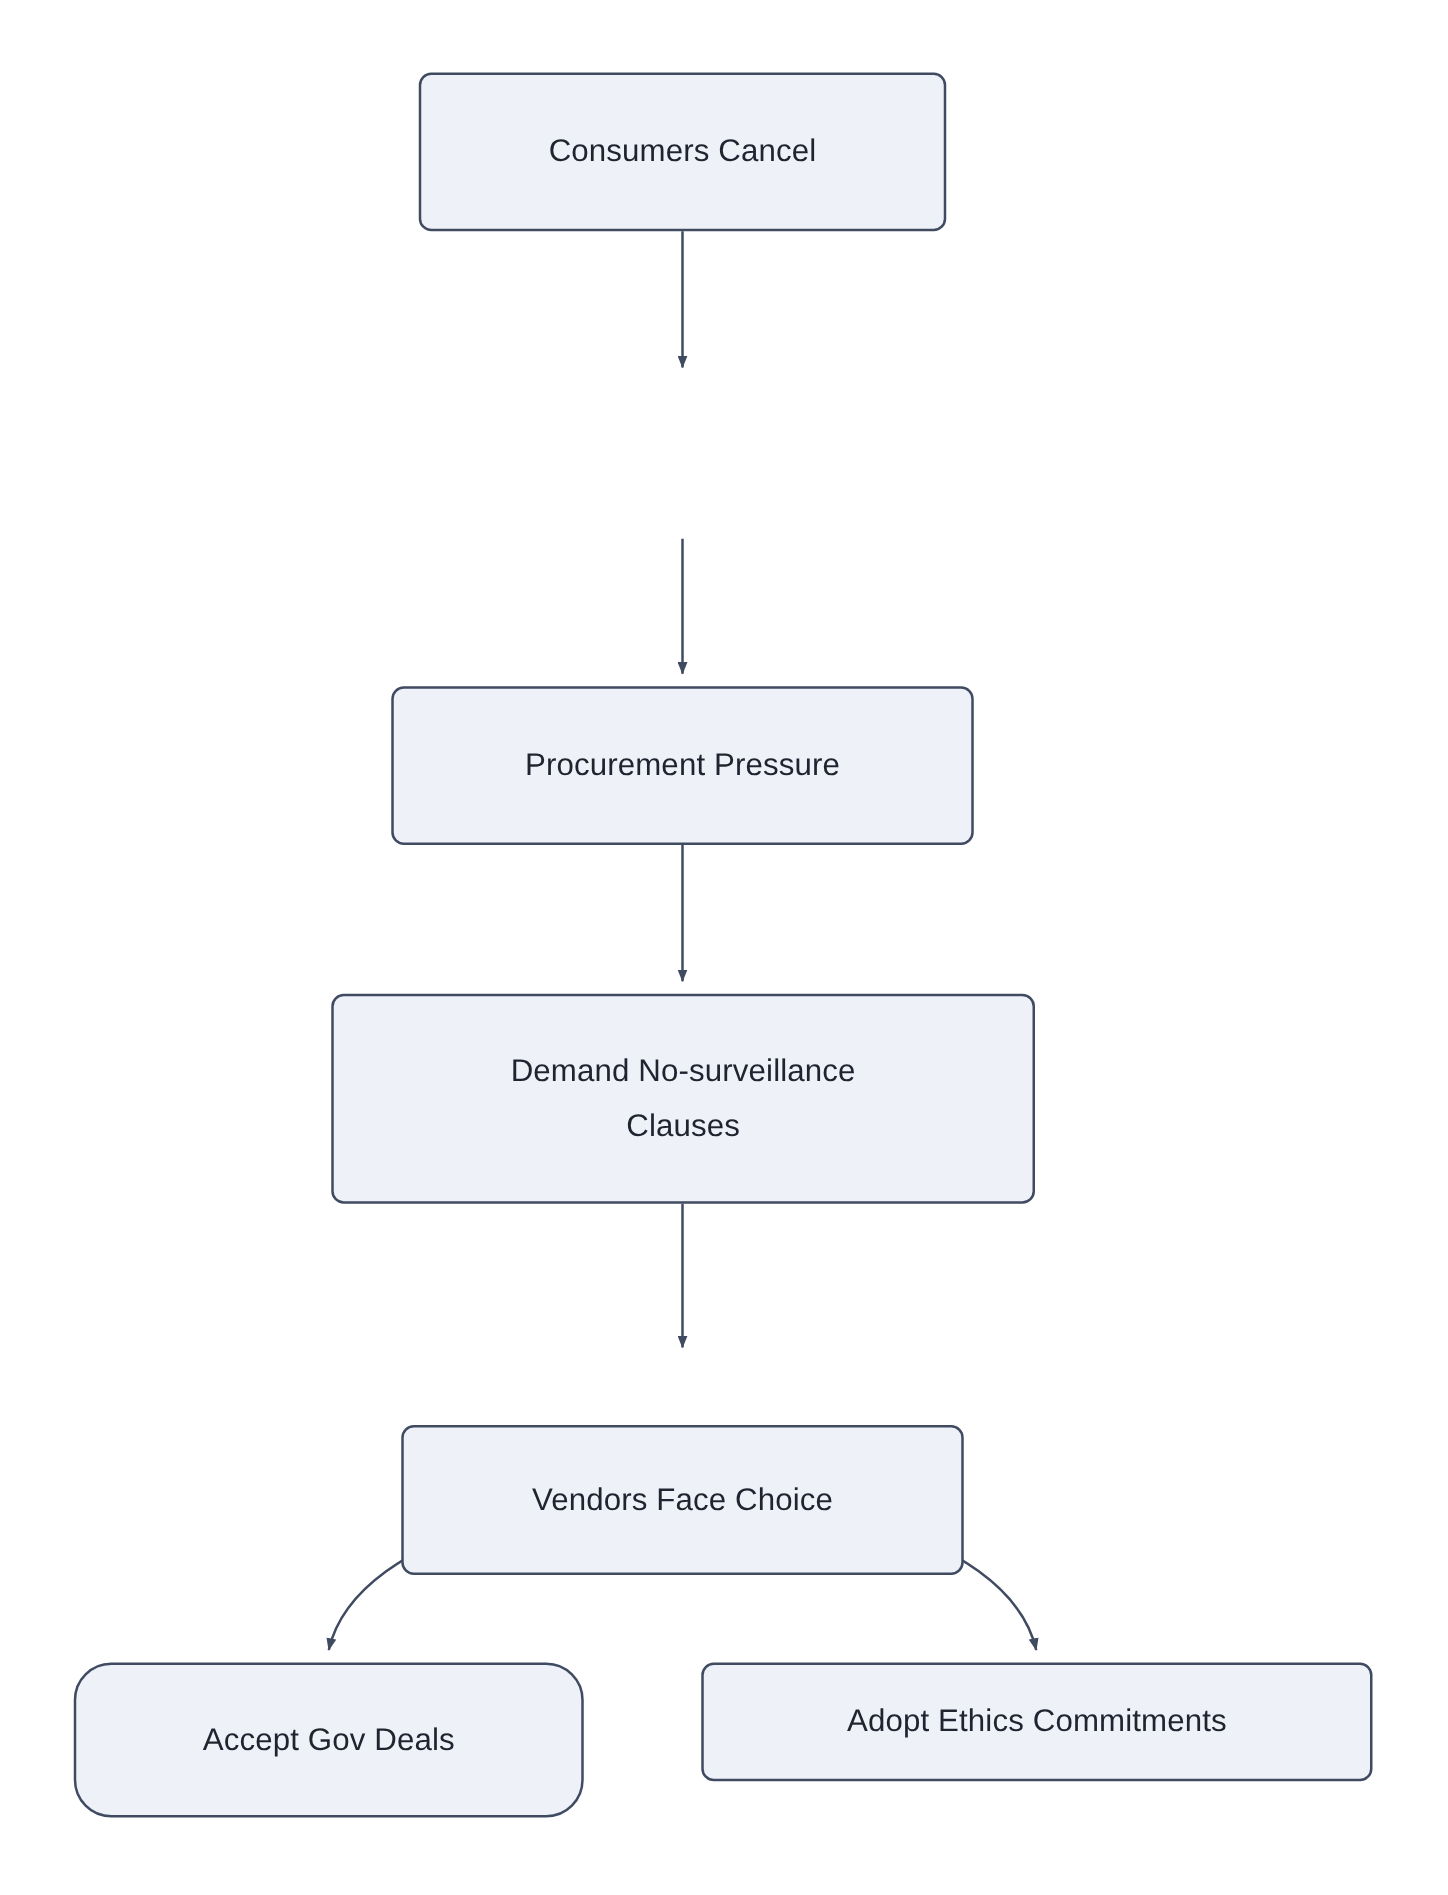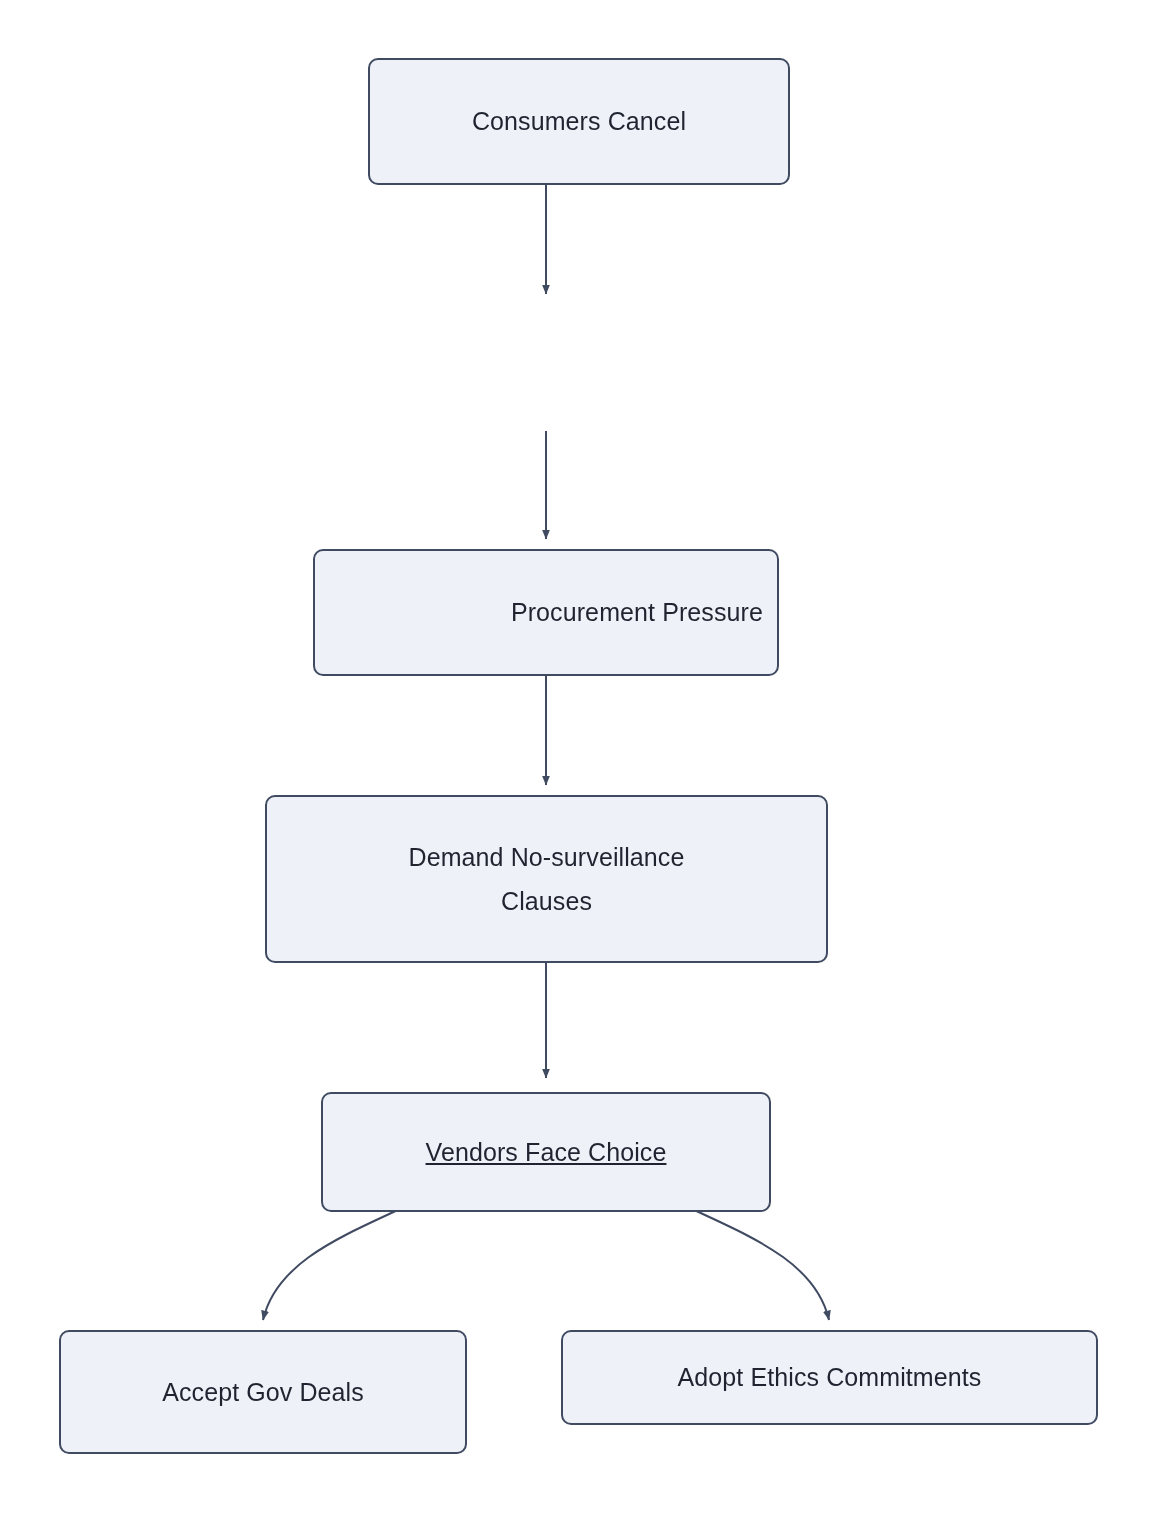--- a/index.html
+++ b/index.html
@@ -42,26 +42,26 @@
     line-height: 1.78;
     font-weight: 400;
     letter-spacing: 0.1px;
     padding: 0 14px;
   }
   .node-label {
     display: block;
     white-space: pre-line;
   }
   
-  #node-consumers-cancel      { left: 335px;  top: 58px;   width: 422px; height: 127px; margin-left: 33px; }
+  #node-consumers-cancel      { left: 335px;  top: 58px;   width: 422px; height: 127px; }
   #node-reputational-risk     { left: 347px;  top: 304px;  width: 398px; height: 127px; }
-  #node-procurement-pressure  { left: 313px;  top: 549px;  width: 466px; height: 127px; justify-content: flex-end; }
+  #node-procurement-pressure  { left: 313px;  top: 549px;  width: 466px; height: 127px; }
   #node-demand-clauses        { left: 265px;  top: 795px;  width: 563px; height: 168px; }
-  #node-vendors-face-choice   { left: 321px;  top: 1092px; width: 450px; height: 120px; text-decoration: underline; }
-  #node-accept-gov-deals      { left: 59px;   top: 1330px; width: 408px; height: 124px; }
+  #node-vendors-face-choice   { left: 321px;  top: 1140px; width: 450px; height: 120px; }
+  #node-accept-gov-deals      { left: 59px;   top: 1330px; width: 408px; height: 124px; border-radius: 30px; }
   #node-adopt-ethics          { left: 561px;  top: 1330px; width: 537px; height: 95px; }
 </style>
 </head>
 <body>
 
 <div id="diagram-root">
 
   <svg id="edge-layer" viewBox="0 0 1158 1516">
     <defs>
       <marker id="arrowhead" markerWidth="10" markerHeight="8" refX="9.4" refY="4" orient="auto" markerUnits="userSpaceOnUse">

